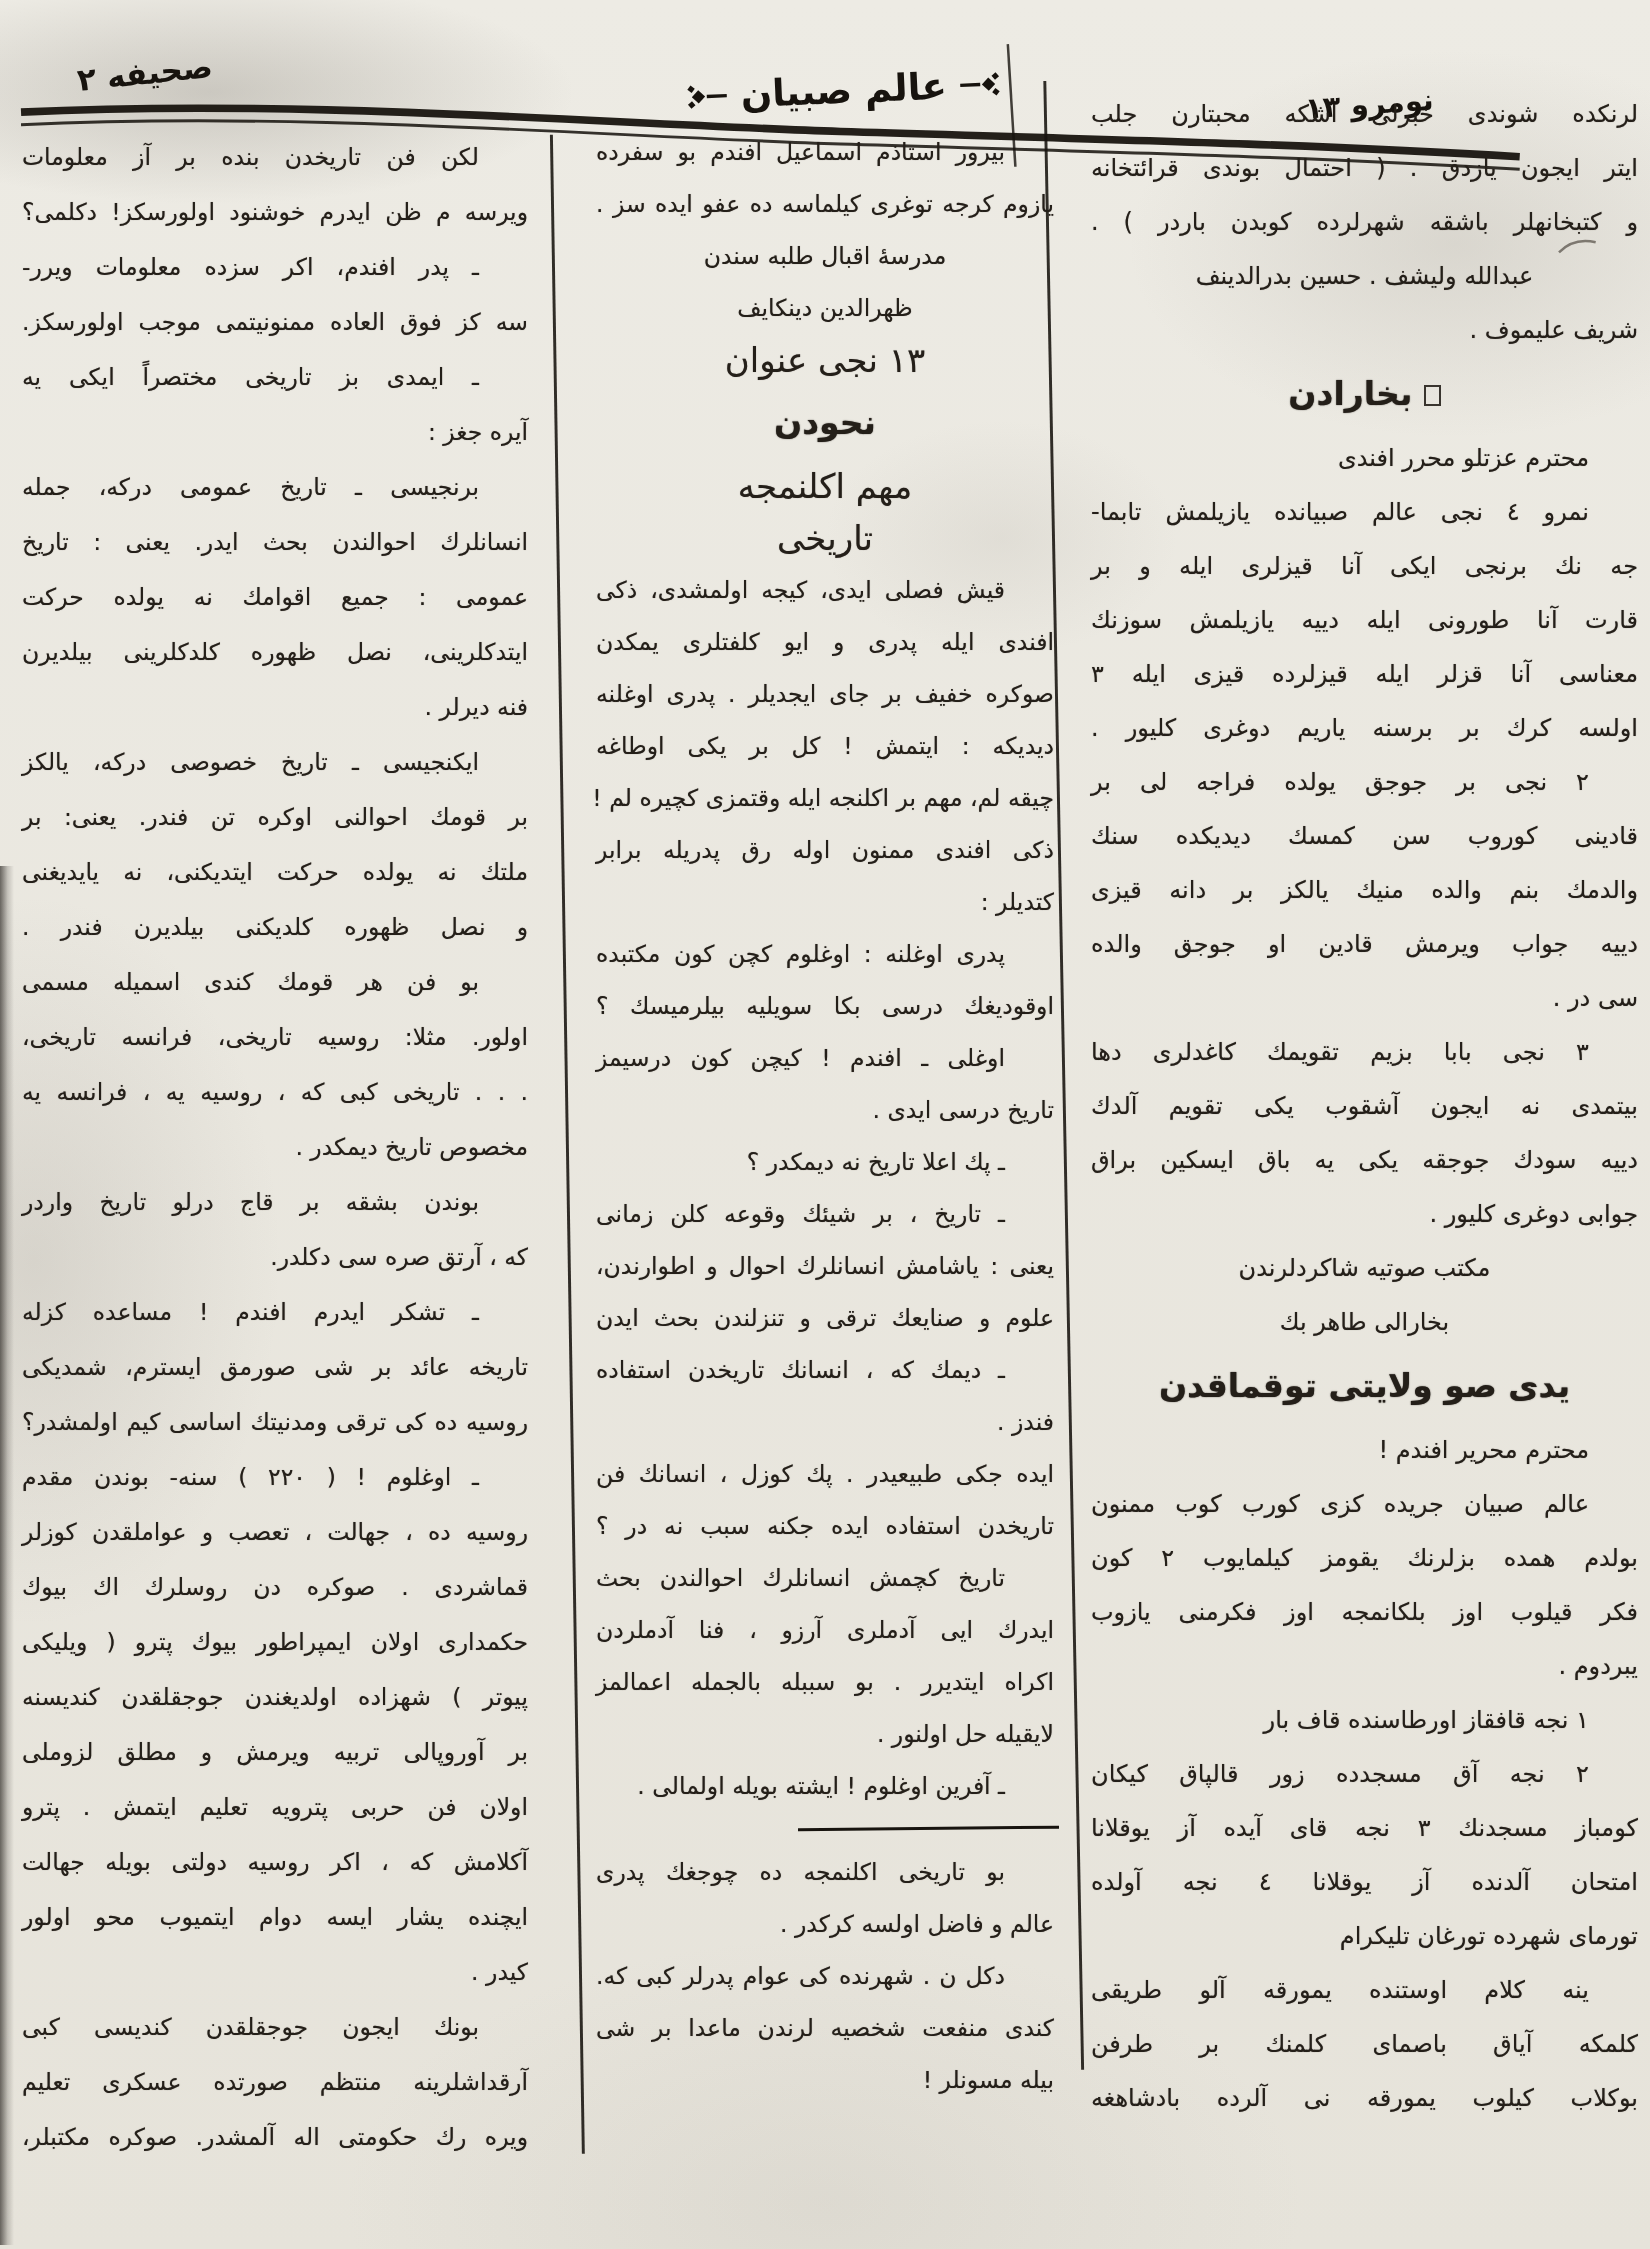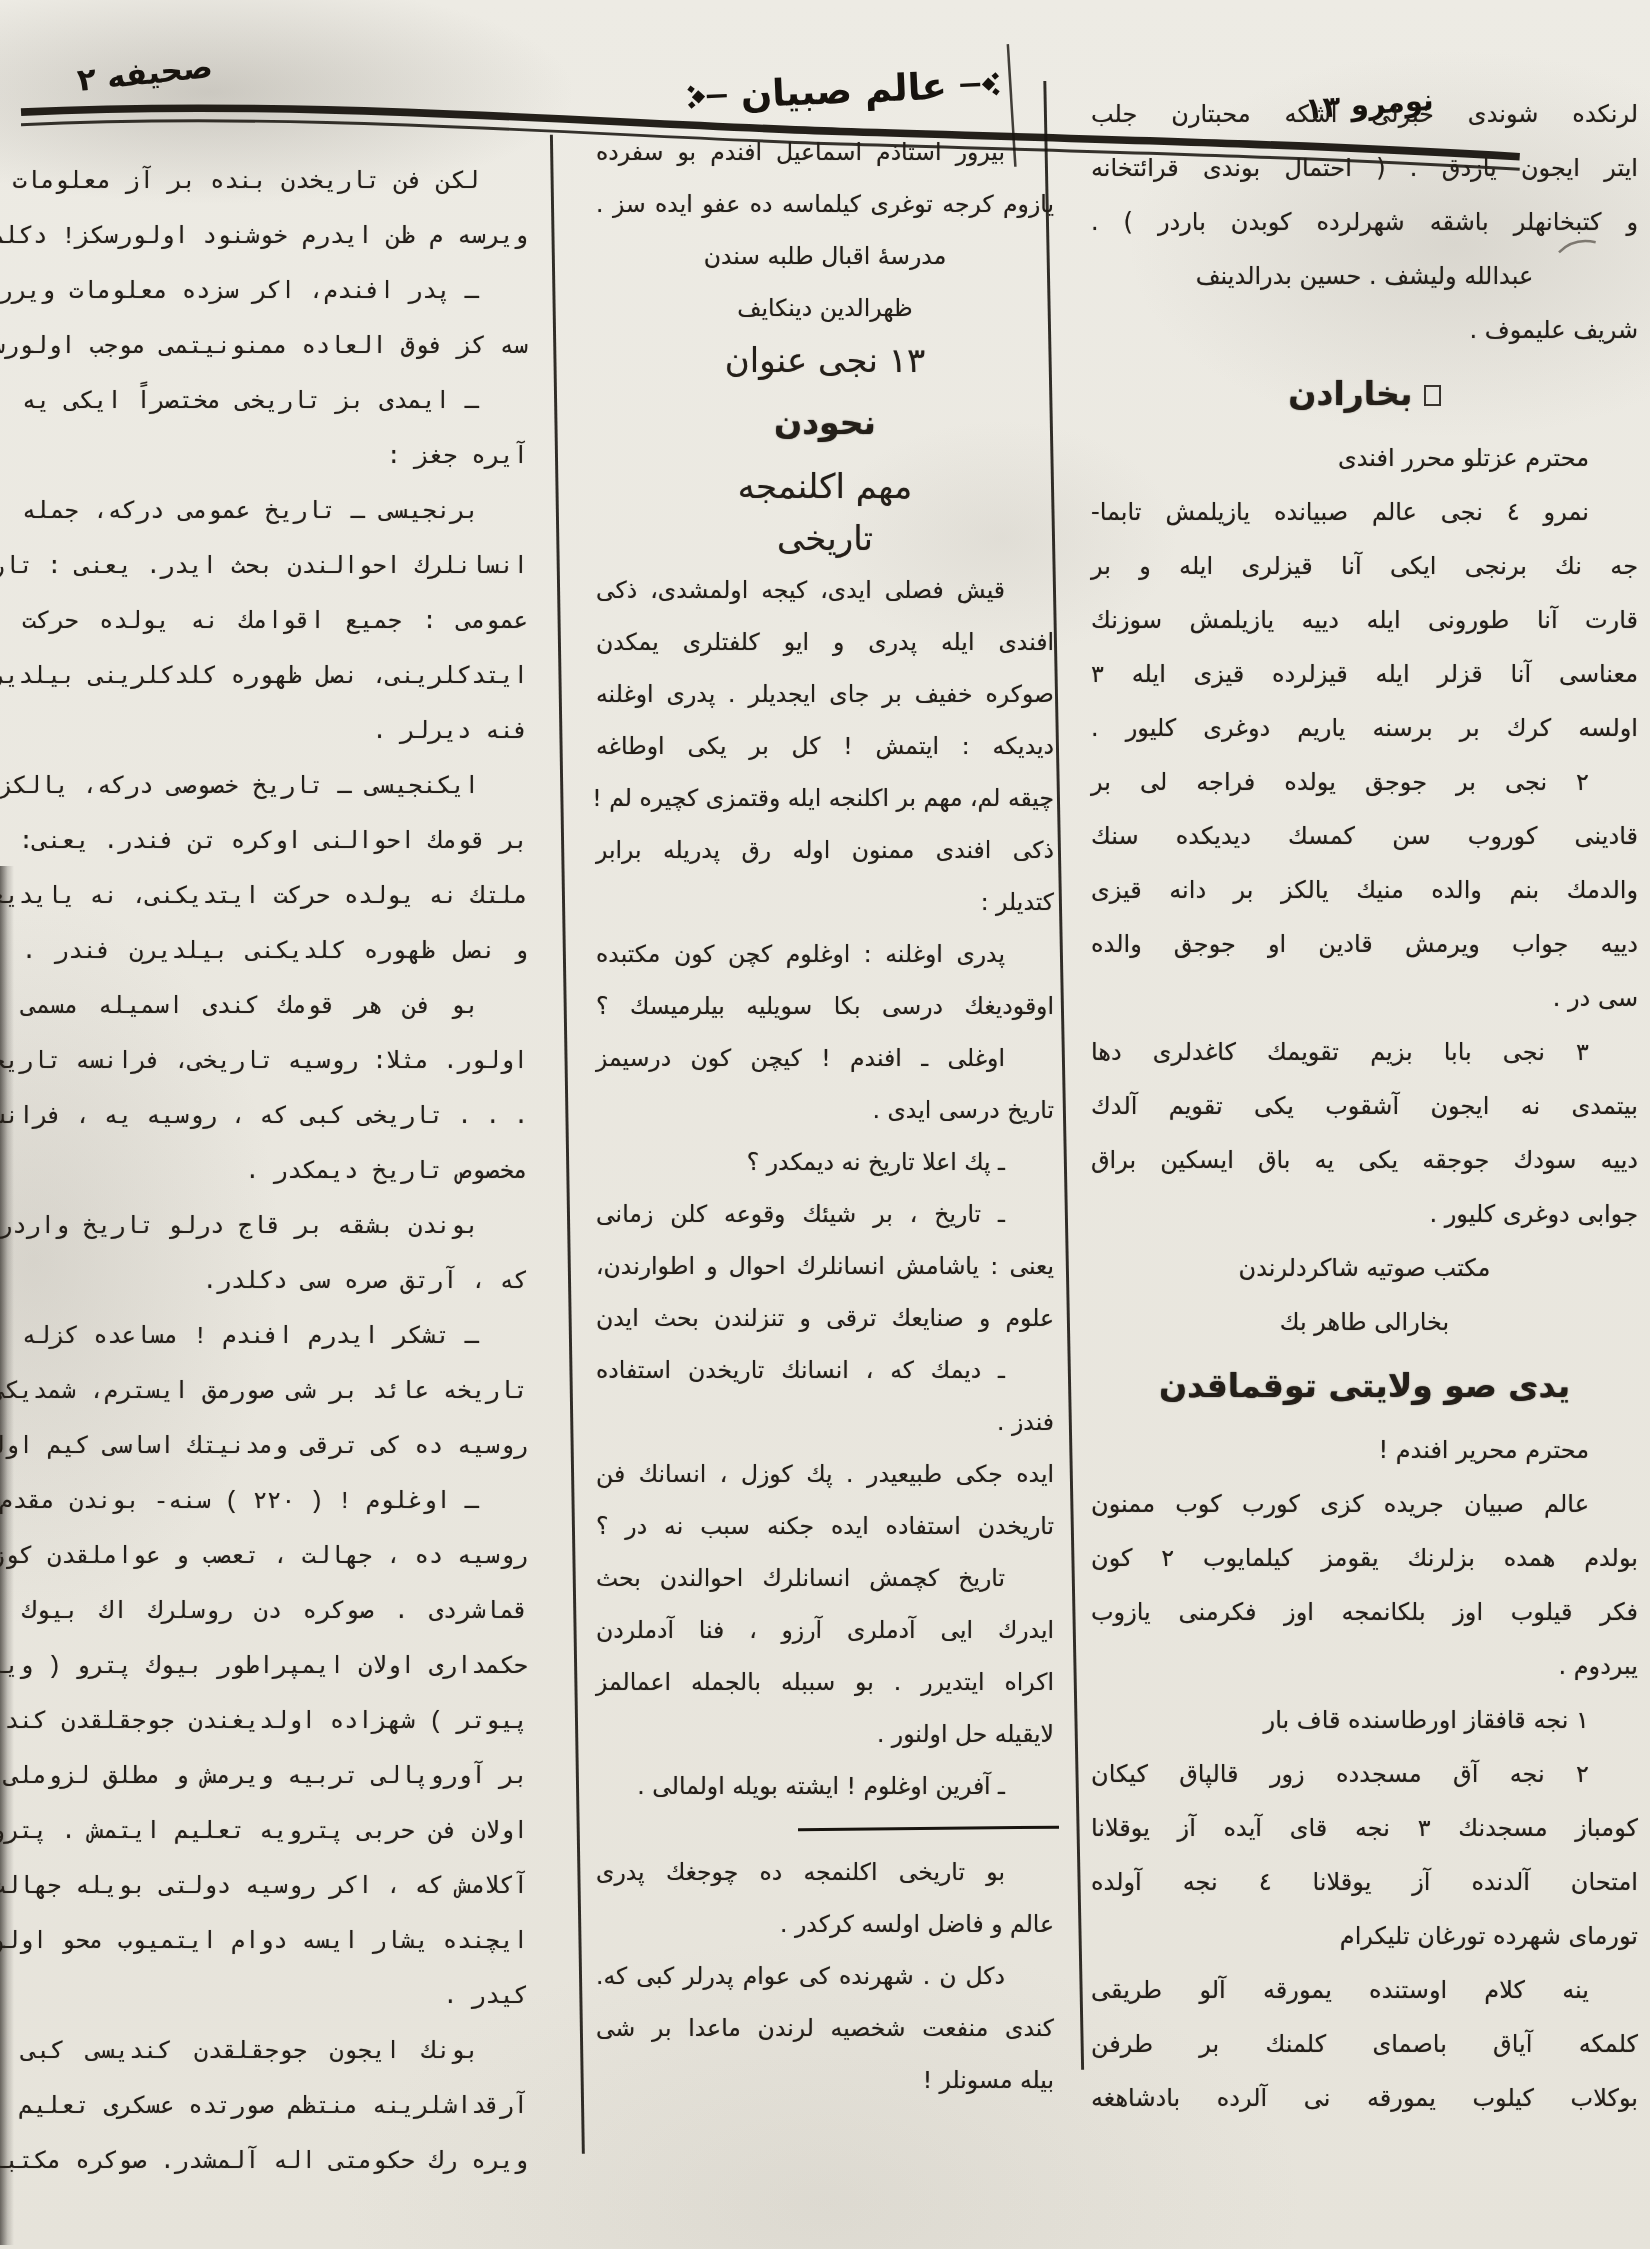--- a/index.html
+++ b/index.html
@@ -28,21 +28,21 @@
   .hdr-masthead{
     left:683px;top:69px;font-size:37px;transform:rotate(-2.5deg);
     display:flex;align-items:center;gap:13.5px;direction:rtl;
   }
   .orn{display:inline-flex;align-items:center;}
   .orn svg{display:block;}
   .flip{transform:scaleX(-1);}
   .rules-svg{position:absolute;left:0;top:0;}
 
   .col{position:absolute;direction:rtl;}
-  .col-left{left:22px;top:154px;width:506px;font-family:Liberation Mono, monospace;}
+  .col-left{left:22px;top:130px;width:506px;}
   .col-middle{left:560px;top:126px;width:494px;}
   .col-right{left:1091px;top:87px;width:547px;}
 
   .ln{
     direction:rtl;unicode-bidi:embed;
     font-size:23.5px;color:#241f19;
     text-align:justify;text-align-last:justify;
     text-shadow:0 0 0.8px rgba(35,28,22,.55);
     white-space:nowrap;overflow:visible;
   }

